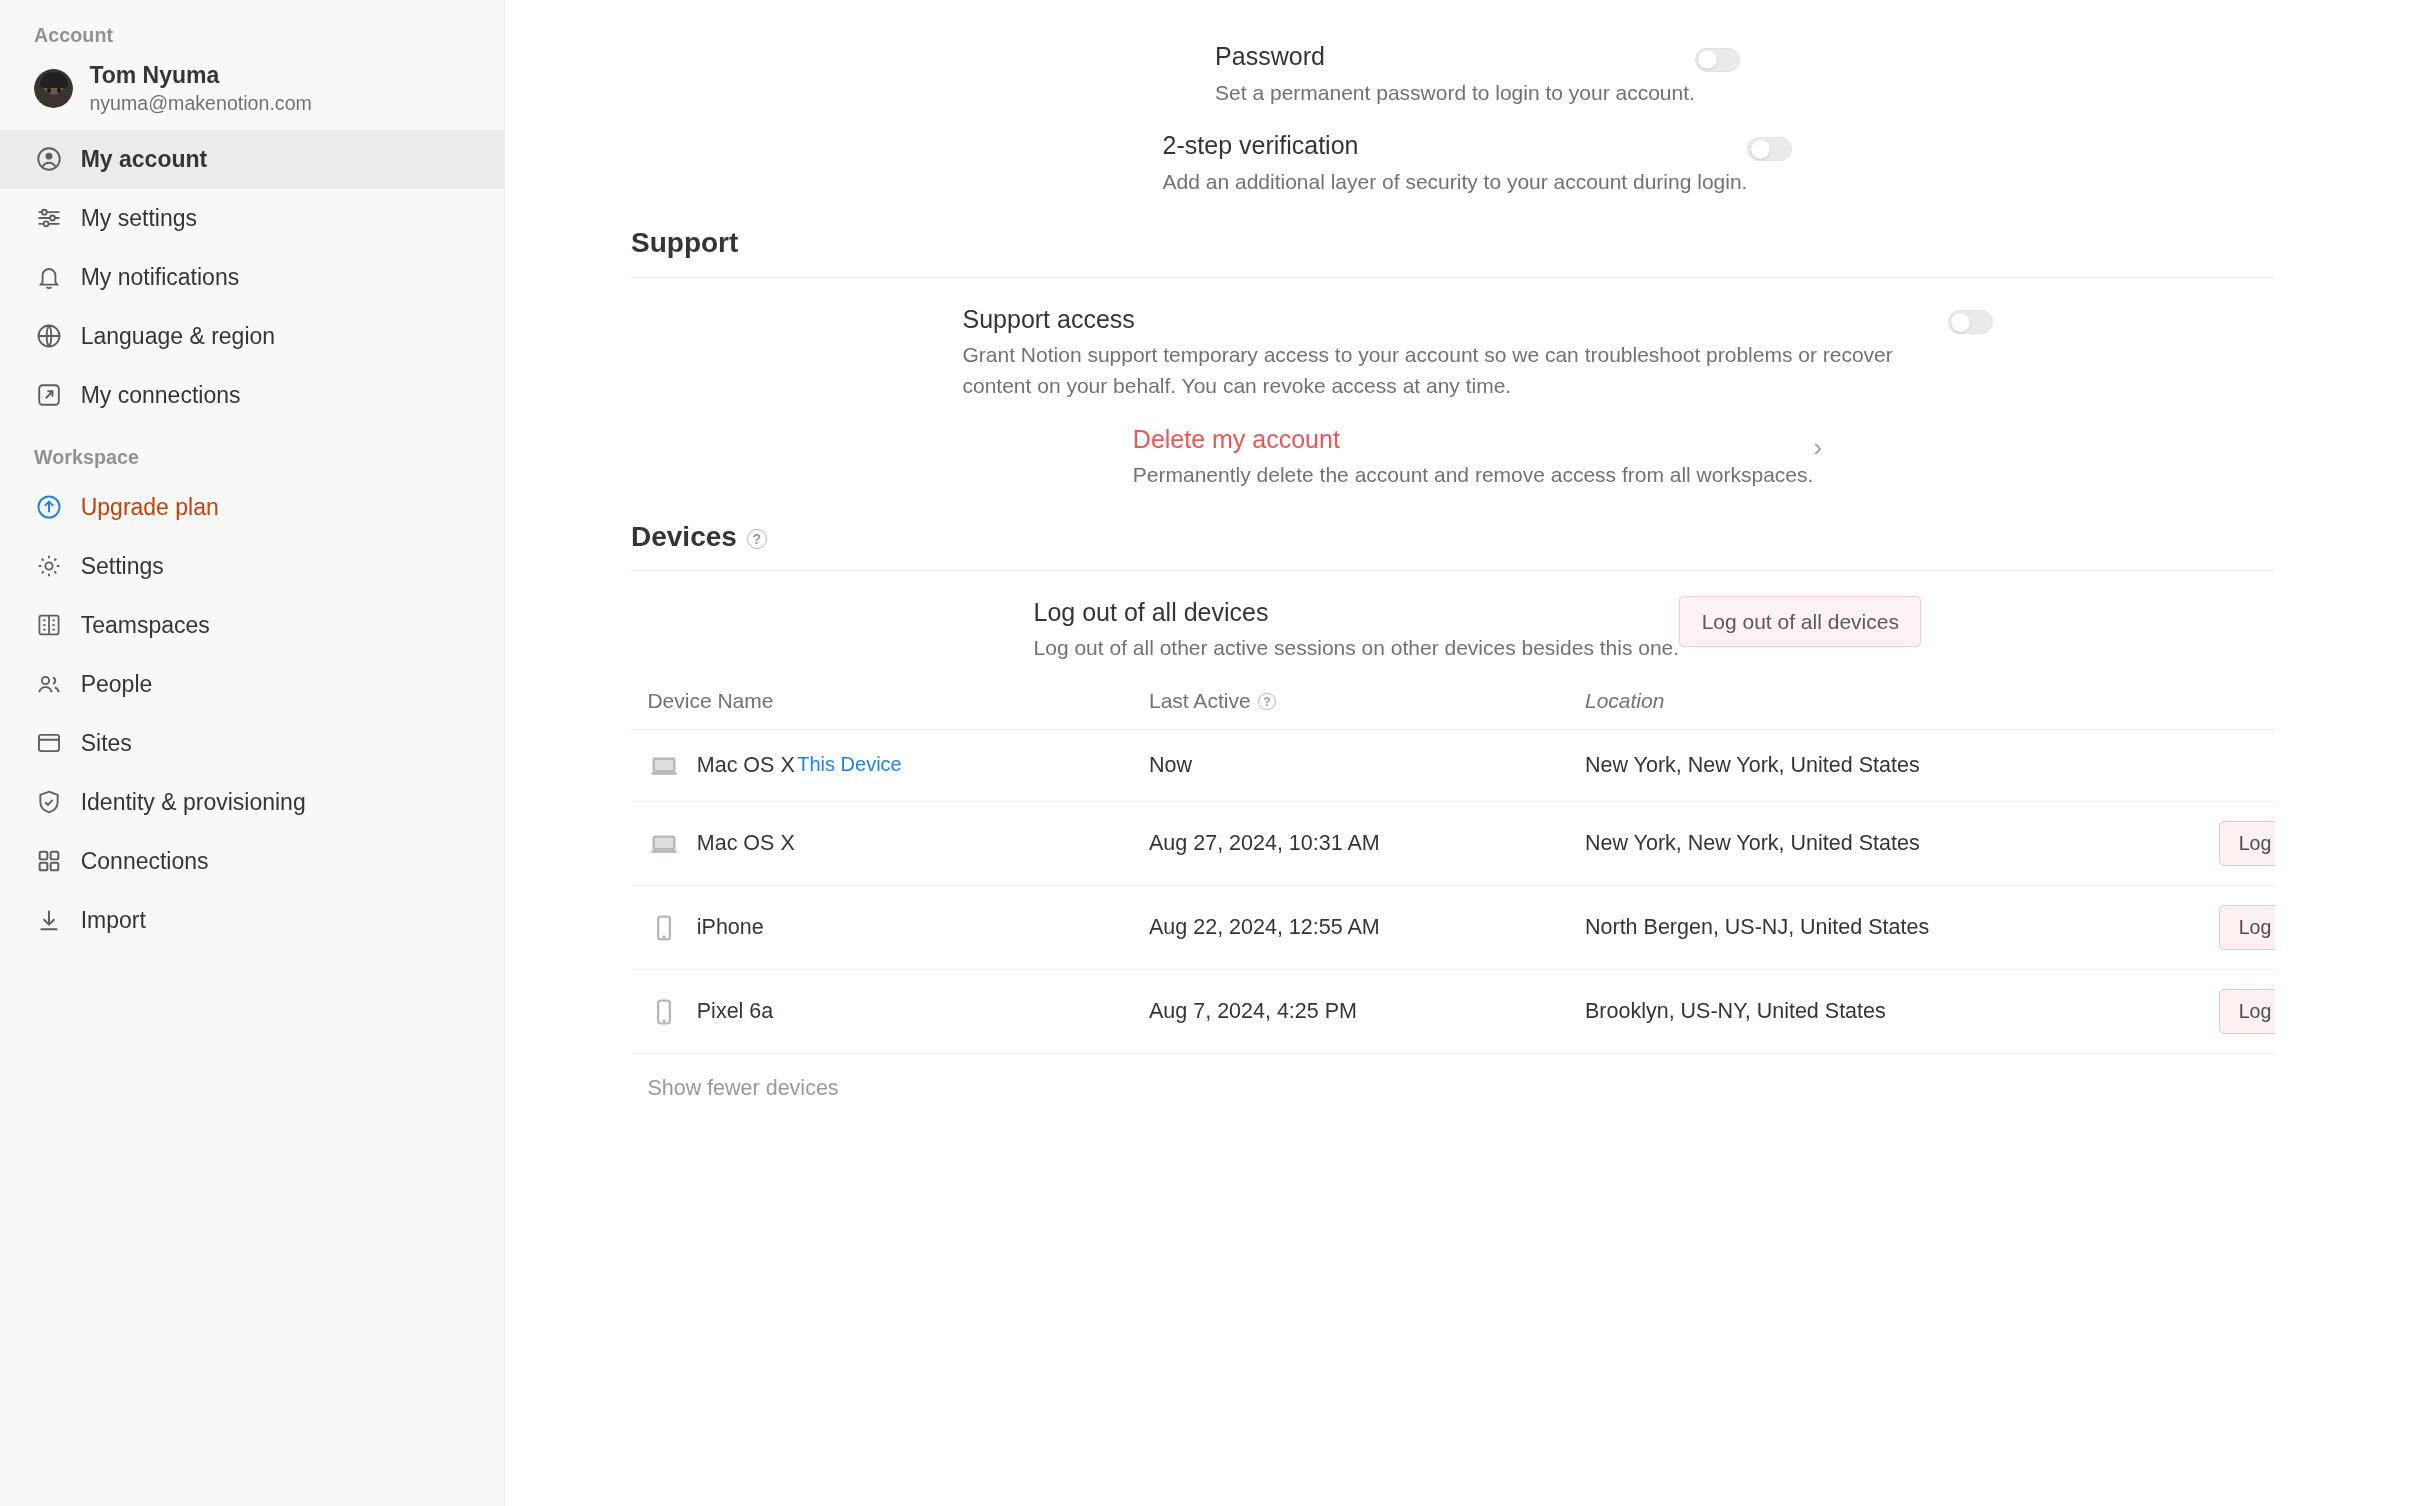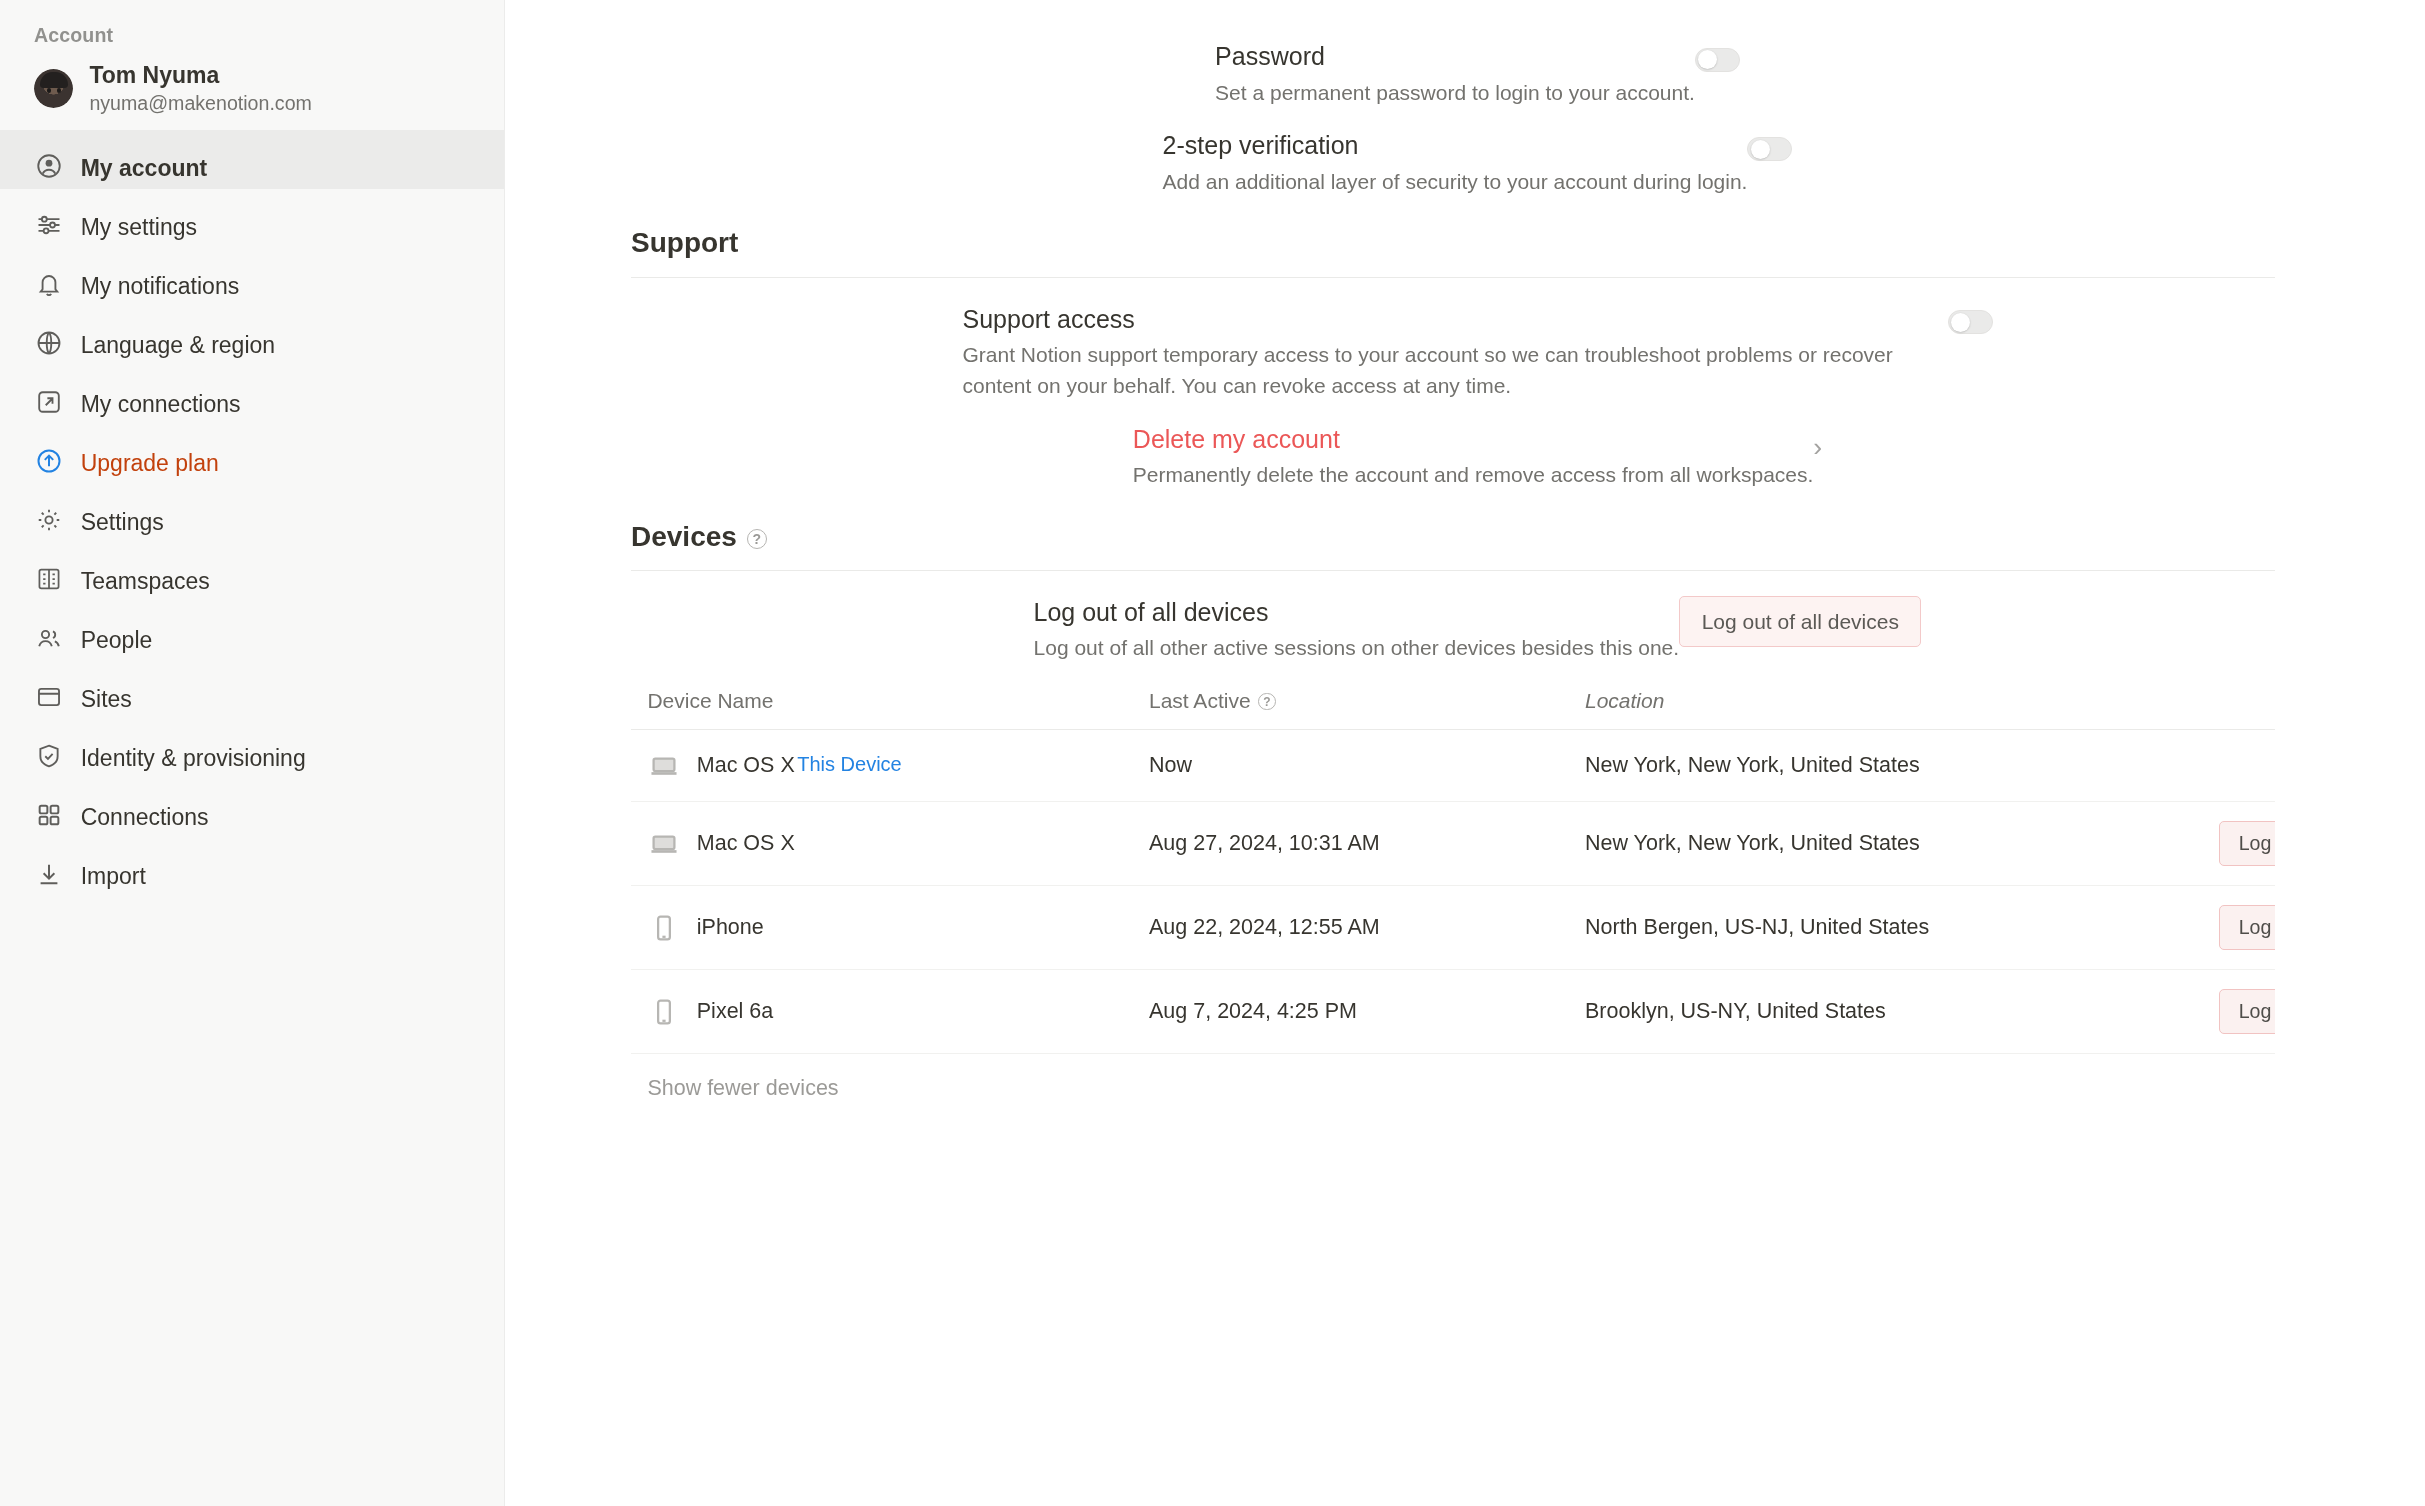--- a/index.html
+++ b/index.html
@@ -74,21 +74,21 @@
     line-height: 1.2;
   }
   .acct-email {
     font-size: 19.6px;
     color: #73726e;
     line-height: 1.2;
   }
 
   .nav-item {
     display: flex;
-    align-items: flex-end;
+    align-items: center;
     gap: 17.7px;
     padding: 8.2px 34px;
     margin: 0;
     font-size: 23px;
     color: #37352f;
     cursor: pointer;
     height: 59px;
   }
   .nav-item.selected {
     background: #ebebea;
@@ -335,20 +335,21 @@
     <div class="nav-item">
       <span class="ico">
         <svg width="28" height="28" viewBox="0 0 24 24" fill="none" stroke="currentColor" stroke-width="1.6">
           <rect x="3.6" y="3.6" width="16.8" height="16.8" rx="3"></rect>
           <path d="M9.2 14.8 15 9m-4.4-.2H15v4.6"></path>
         </svg>
       </span>
       <span class="label">My connections</span>
     </div>
 
+    <div class="section-label ws-label">Workspace</div>
 
     <div class="nav-item upgrade">
       <span class="ico">
         <svg width="28" height="28" viewBox="0 0 24 24" fill="none" stroke="currentColor" stroke-width="1.7">
           <circle cx="12" cy="12" r="9"></circle>
             <path d="M12 16.5v-9M8.4 11 12 7.4l3.6 3.6"></path>
         </svg>
       </span>
       <span class="label">Upgrade plan</span>
     </div>

